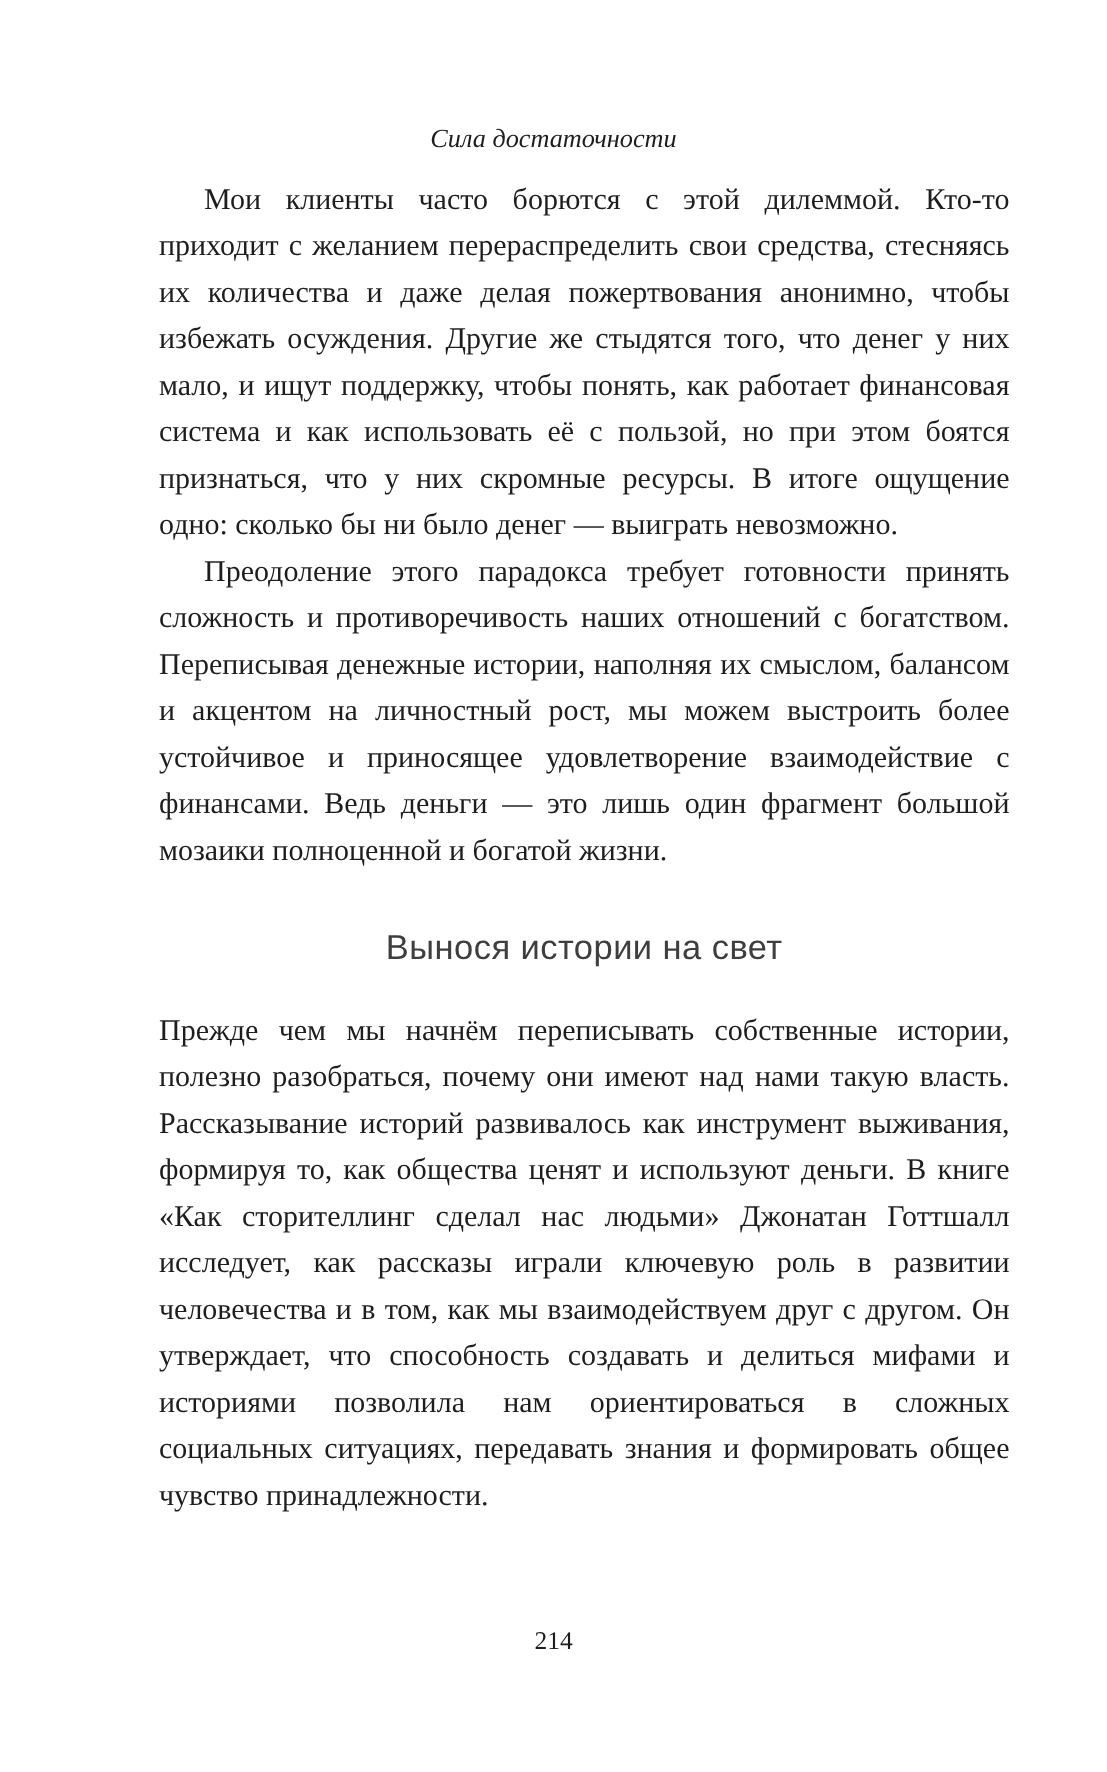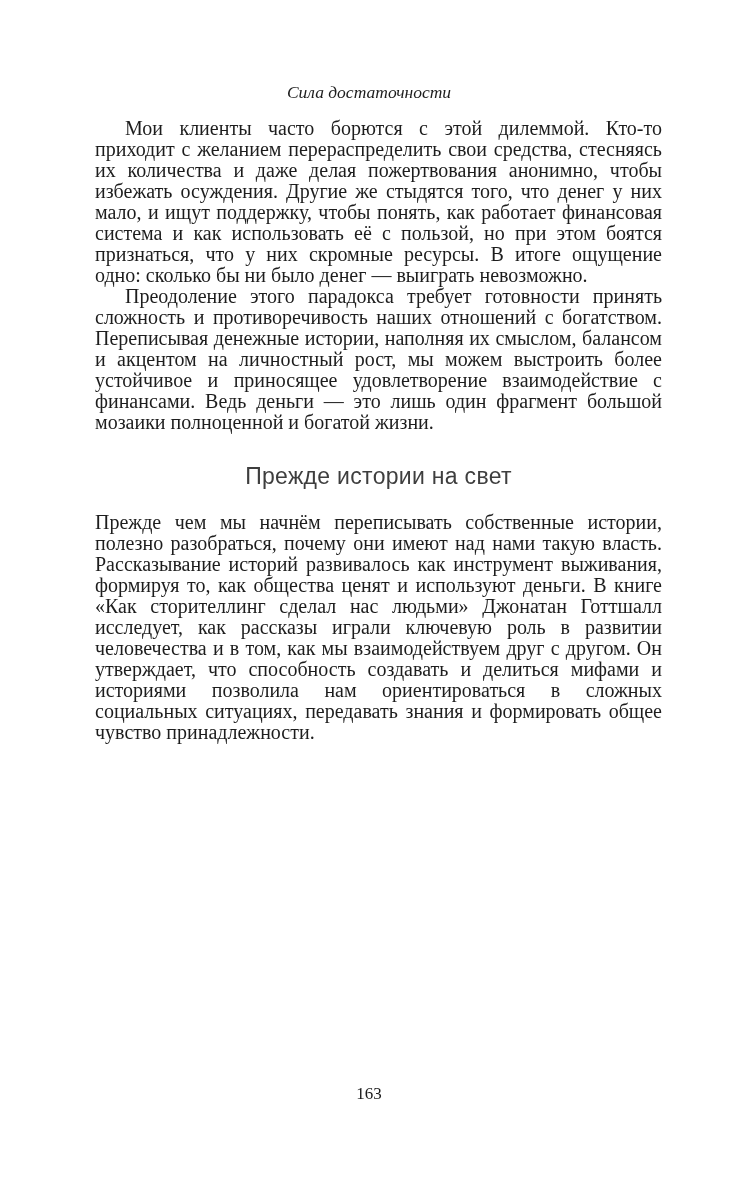--- a/index.html
+++ b/index.html
@@ -25,24 +25,24 @@
     left: 0;
     width: 100%;
     text-align: center;
     font-style: italic;
     font-size: 17.5px;
     color: #1d1d1d;
   }
   .body-text {
     position: absolute;
     top: 118px;
-    left: 95px;
+    left: 106px;
     width: 567px;
     font-size: 20px;
-    line-height: 21px;
+    line-height: 31px;
     text-align: justify;
   }
   .para { text-align: justify; }
   .para.indent { text-indent: 30px; }
   .section-heading {
     font-family: "Liberation Sans", sans-serif;
     font-weight: 400;
     font-size: 23px;
     color: #3e3e3e;
     text-align: center;
@@ -67,21 +67,21 @@
 <div class="page">
 
   <div class="running-header">Сила достаточности</div>
 
   <div class="body-text">
 
     <p class="para indent">Мои клиенты часто борются с этой дилеммой. Кто-то приходит с желанием перераспределить свои средства, стесняясь их количества и даже делая пожертвования анонимно, чтобы избежать осуждения. Другие же стыдятся того, что денег у них мало, и ищут поддержку, чтобы понять, как работает финансовая система и как использовать её с пользой, но при этом боятся признаться, что у них скромные ресурсы. В итоге ощущение одно: сколько бы ни было денег — выиграть невозможно.</p>
 
     <p class="para indent">Преодоление этого парадокса требует готовности принять сложность и противоречивость наших отношений с богатством. Переписывая денежные истории, наполняя их смыслом, балансом и акцентом на личностный рост, мы можем выстроить более устойчивое и приносящее удовлетворение взаимодействие с финансами. Ведь деньги — это лишь один фрагмент большой мозаики полноценной и богатой жизни.</p>
 
-    <h2 class="section-heading">Прежде истории на свет</h2>
+    <h2 class="section-heading">Вынося истории на свет</h2>
 
     <p class="para"><span>Прежде чем мы начнём переписывать собственные истории, полезно разобраться, почему они имеют над нами такую власть. Рассказывание историй развивалось как инструмент выживания, формируя то, как общества ценят и используют деньги. В книге </span><span class="book-title-italic">«Как сторителлинг сделал нас людьми»</span><span> Джонатан Готтшалл исследует, как рассказы играли ключевую роль в развитии человечества и в том, как мы взаимодействуем друг с другом. Он утверждает, что способность создавать и делиться мифами и историями позволила нам ориентироваться в сложных социальных ситуациях, передавать знания и формировать общее чувство принадлежности.</span></p>
 
   </div>
 
-  <div class="page-number">163</div>
+  <div class="page-number">214</div>
 
 </div>
 
 </body></html>

